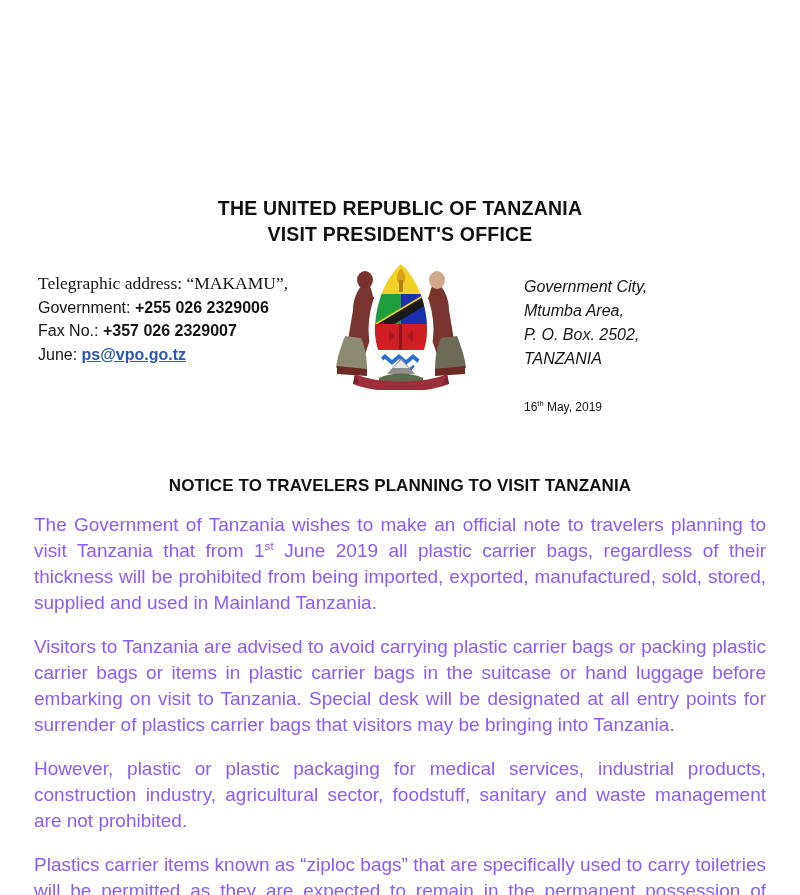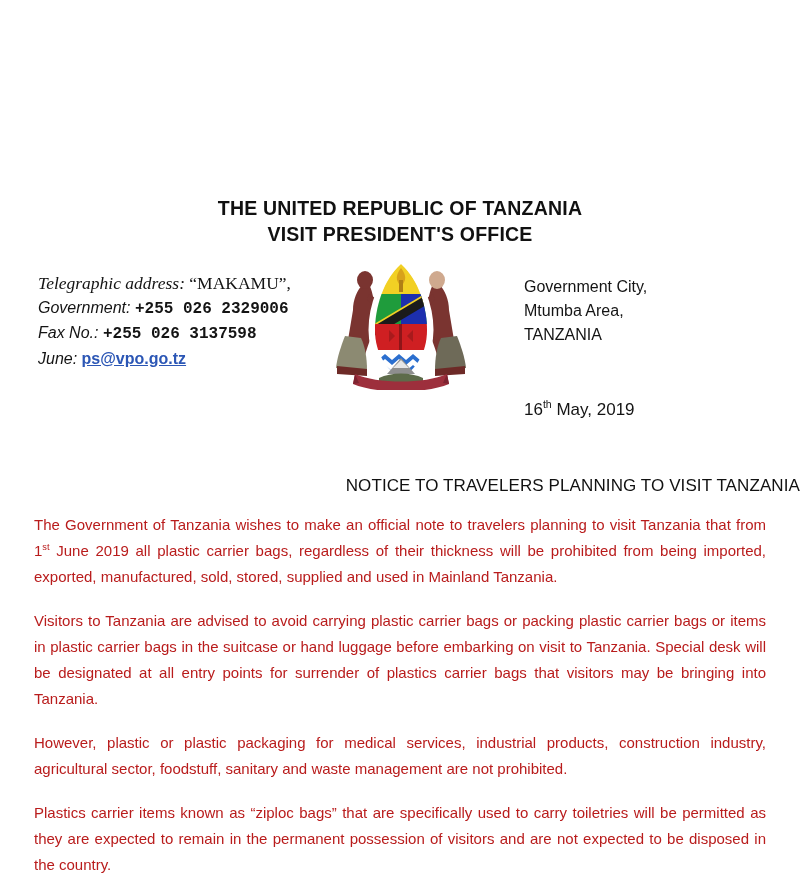--- a/index.html
+++ b/index.html
@@ -59,90 +59,89 @@
     line-height: 23.5px;
     white-space: nowrap;
     color: #141414;
   }
   .contact-line.serifish {
     font-family: "Liberation Serif", serif;
     font-size: 17.5px;
   }
   .contact-label {
     font-weight: normal;
-    font-style: italic;
   }
   .contact-value {
     font-weight: bold;
-    font-family: Liberation Mono, monospace;
   }
   .email-link {
     color: #2b56b5;
     font-weight: bold;
     text-decoration: underline;
     text-underline-offset: 1px;
     text-align: center;
   }
 
   .address-block {
     position: absolute;
     left: 524px;
     top: 3px;
     width: 250px;
   }
   .address-line {
     font-size: 16px;
     line-height: 24px;
     color: #141414;
     white-space: nowrap;
+    font-style: italic;
   }
   .address-line.bold {
     font-weight: bold;
   }
 
   
   .date-line {
     position: absolute;
     left: 524px;
     top: 400px;
-    font-size: 17px;
+    font-size: 12px;
     color: #141414;
   }
   sup {
     font-size: 0.62em;
     vertical-align: super;
     line-height: 0;
   }
 
   
   .notice-title {
     position: absolute;
     left: 0;
     top: 476px;
     width: 800px;
-    text-align: right;
-    font-weight: normal;
+    text-align: center;
+    font-weight: bold;
     font-size: 17px;
     letter-spacing: 0.1px;
     color: #111111;
   }
 
   
   .body-copy {
     position: absolute;
     left: 34px;
     top: 512px;
     width: 732px;
   }
   .para {
     text-align: justify;
     text-justify: inter-word;
-    font-size: 15px;
+    font-size: 19px;
     line-height: 26px;
-    color: #b91c1c;
+    color: #8b5cf6;
     margin: 0 0 18px 0;
   }
   .para:last-child {
     margin-bottom: 0;
   }
 
   
   .emblem {
     position: absolute;
     left: 327px;
@@ -172,21 +171,21 @@
       <div class="contact-line serifish">
         <span class="contact-label">Telegraphic address:</span>
         <span>“MAKAMU”,</span>
       </div>
       <div class="contact-line">
         <span class="contact-label">Government:</span>
         <span class="contact-value">+255 026 2329006</span>
       </div>
       <div class="contact-line">
         <span class="contact-label">Fax No.:</span>
-        <span class="contact-value">+255 026 3137598</span>
+        <span class="contact-value">+357 026 2329007</span>
       </div>
       <div class="contact-line">
         <span class="contact-label">June:</span>
         <span class="email-link">ps@vpo.go.tz</span>
       </div>
     </div>
 
     <div class="emblem">
       <svg viewBox="0 0 148 140" xmlns="http://www.w3.org/2000/svg">
         <defs>
@@ -255,20 +254,21 @@
           <path d="M28 124 C 50 134, 98 134, 120 124 L 122 134 C 98 144, 50 144, 26 134 Z" fill="#9d2f3c"></path>
           <path d="M28 124 L 26 134 L 32 133 Z" fill="#7d2330"></path>
           <path d="M120 124 L 122 134 L 116 133 Z" fill="#7d2330"></path>
         </g>
       </svg>
     </div>
 
     <div class="address-block">
       <div class="address-line">Government City,</div>
       <div class="address-line">Mtumba Area,</div>
+      <div class="address-line">P. O. Box. 2502,</div>
       <div class="address-line">TANZANIA</div>
     </div>
   </div>
 
   <div class="date-line">
     <span>16</span><sup>th</sup><span> May, 2019</span>
   </div>
 
   <div class="notice-title">NOTICE TO TRAVELERS PLANNING TO VISIT TANZANIA</div>
 

